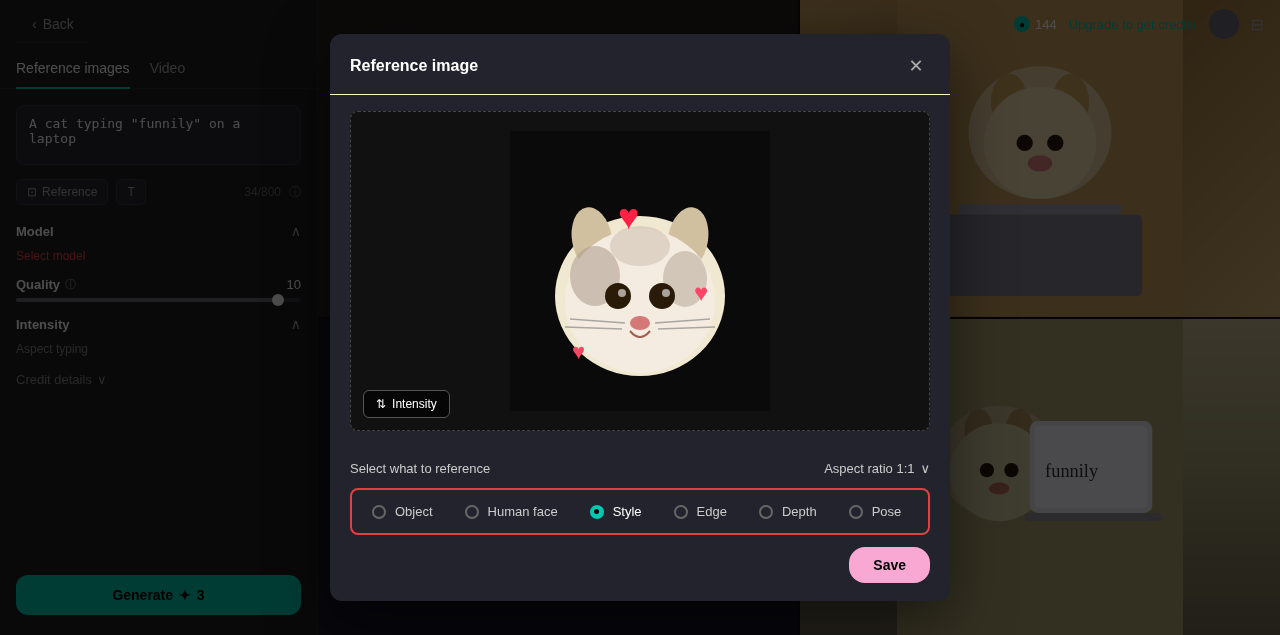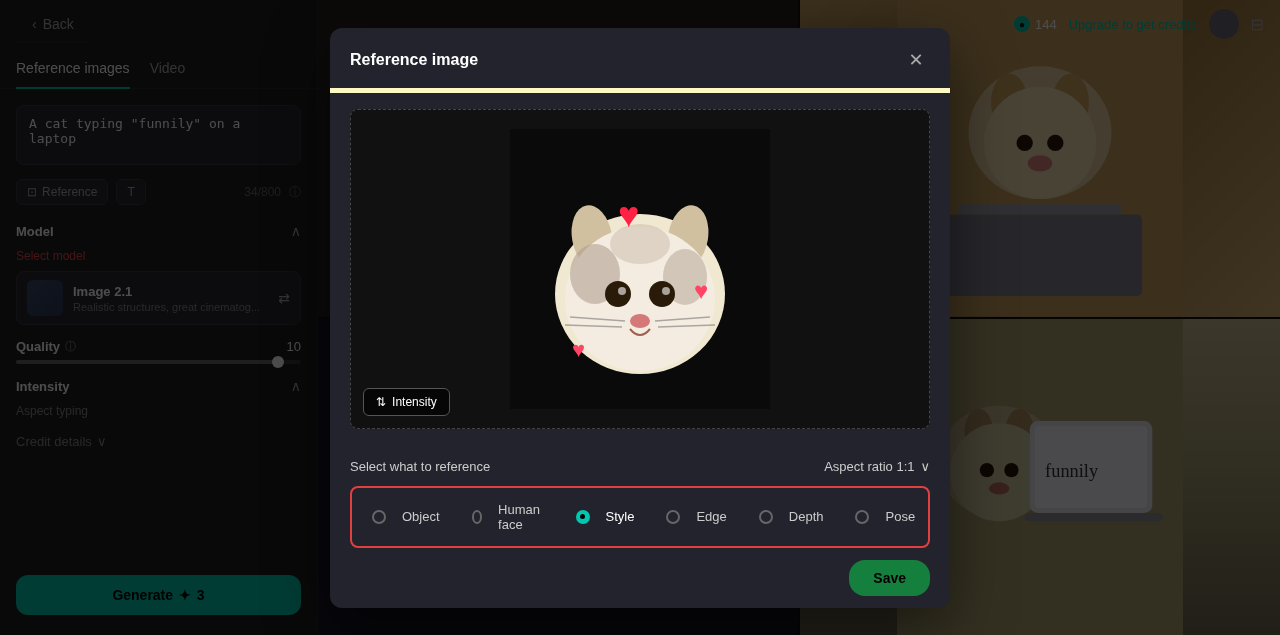--- a/index.html
+++ b/index.html
@@ -323,21 +323,21 @@
       max-height: 580px;
       overflow: hidden;
       box-shadow: 0 20px 60px rgba(0,0,0,0.5);
     }
 
     .modal-header {
       display: flex;
       align-items: center;
       justify-content: space-between;
       padding: 18px 20px 14px;
-      border-bottom: 5px solid #fef9c3;
+      border-bottom: 1px solid #fef9c3;
     }
     .modal-title {
       font-size: 16px;
       font-weight: 600;
       color: #fff;
     }
     .modal-close {
       width: 28px; height: 28px;
       display: flex; align-items: center; justify-content: center;
       cursor: pointer;
@@ -408,21 +408,21 @@
       display: flex;
       gap: 8px;
       border: 2px solid #e04040;
       border-radius: 8px;
       padding: 8px;
     }
 
     .ref-option {
       display: flex;
       align-items: center;
-      gap: 16px;
+      gap: 9px;
       padding: 6px 12px;
       border-radius: 6px;
       cursor: pointer;
       font-size: 13px;
       color: #ccc;
     }
     .ref-option .radio {
       width: 14px; height: 14px;
       border-radius: 50%;
       border: 2px solid #666;
@@ -434,21 +434,21 @@
     }
     .ref-option.selected .radio::after {
       content: '';
       width: 5px; height: 5px;
       background: #000;
       border-radius: 50%;
     }
     .ref-option.selected { color: #fff; }
 
     .save-btn {
-      background: #15803d;
+      background: #f9a8d4;
       border: none;
       border-radius: 16px;
       padding: 10px 24px;
       color: #000;
       font-size: 14px;
       font-weight: 700;
       cursor: pointer;
       float: right;
       margin-top: 12px;
     }
@@ -501,28 +501,20 @@
       <span class="char-count">34/800</span>
       <span style="font-size:12px;color:#666;">ⓘ</span>
     </div>
 
     
     <div class="section-header">
       <span class="section-title">Model</span>
       <span class="section-toggle">∧</span>
     </div>
     <div class="model-select-label">Select model</div>
-    <div class="model-card">
-      <div class="model-thumb"></div>
-      <div class="model-info">
-        <div class="model-name">Image 2.1</div>
-        <div class="model-desc">Realistic structures, great cinematog...</div>
-      </div>
-      <span class="model-swap-icon">⇄</span>
-    </div>
 
     
     <div class="quality-row">
       <span class="quality-label">
         <span>Quality</span>
         <span style="font-size:11px;color:#666;">ⓘ</span>
       </span>
       <span class="quality-value">10</span>
     </div>
     <div class="quality-slider">

